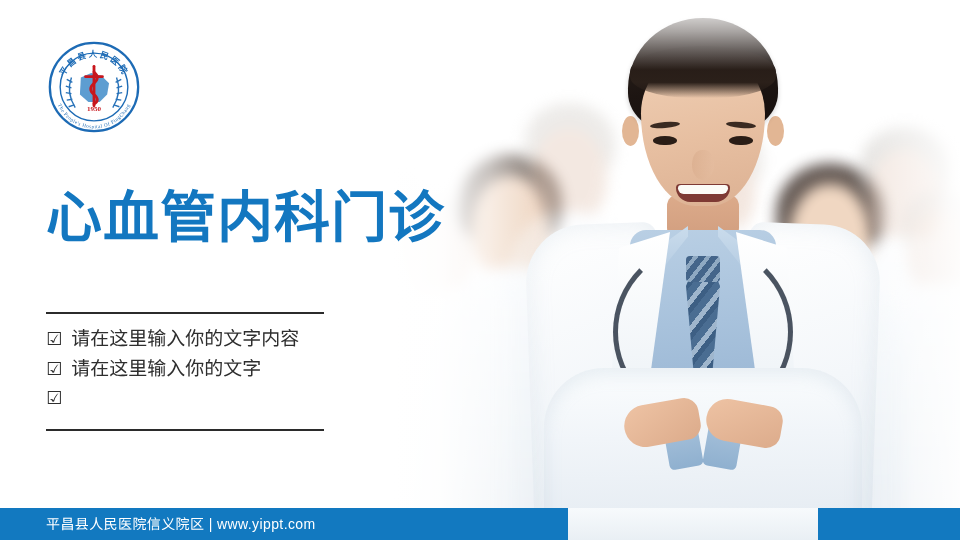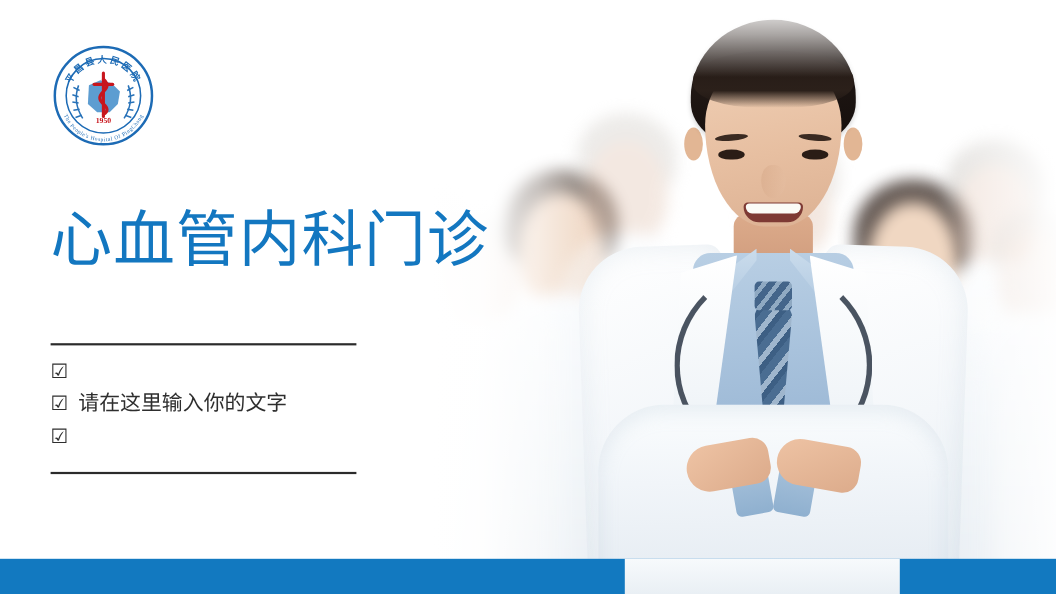--- a/index.html
+++ b/index.html
@@ -361,21 +361,21 @@
     width: 94px;
     height: 94px;
   }
 
   
   .title {
     position: absolute;
     left: 46px;
     top: 189px;
     font-size: 56px;
-    font-weight: normal;
+    font-weight: bold;
     letter-spacing: 1px;
     color: #1377c0;
     line-height: 1.05;
     white-space: nowrap;
   }
   .subtitle {
     position: absolute;
     left: 46px;
     top: 254px;
     font-size: 33px;
@@ -582,28 +582,30 @@
     </svg>
   </div>
 
   <div class="title">心血管内科门诊</div>
 
   <div class="rule top"></div>
 
   <div class="bullets">
     <div class="bullet">
       <span class="chk">☑</span>
+      <span>请在这里输入你的文字内容</span>
     </div>
     <div class="bullet">
       <span class="chk">☑</span>
       <span>请在这里输入你的文字</span>
     </div>
     <div class="bullet">
       <span class="chk">☑</span>
     </div>
   </div>
 
   <div class="rule bottom"></div>
 
   <div class="footer-bar"></div>
   <div class="footer-coat"></div>
+  <div class="footer-text">平昌县人民医院信义院区 | www.yippt.com</div>
 
 </div>
 
 </body></html>

